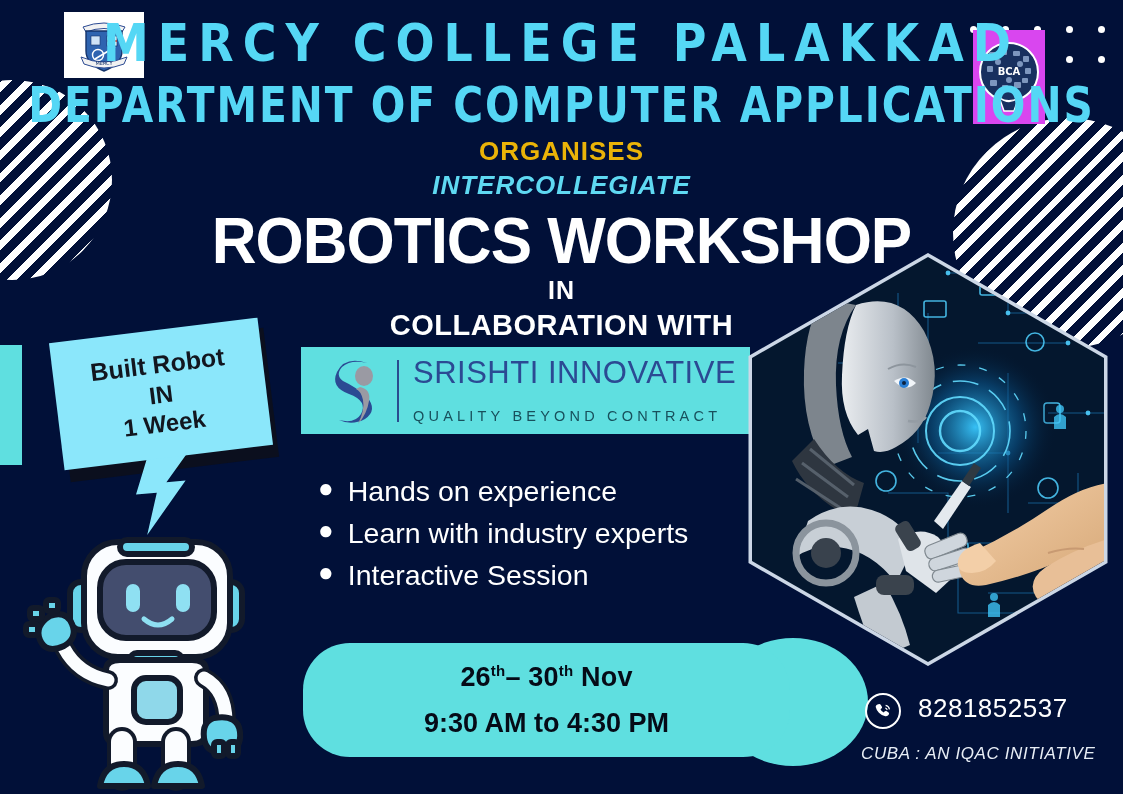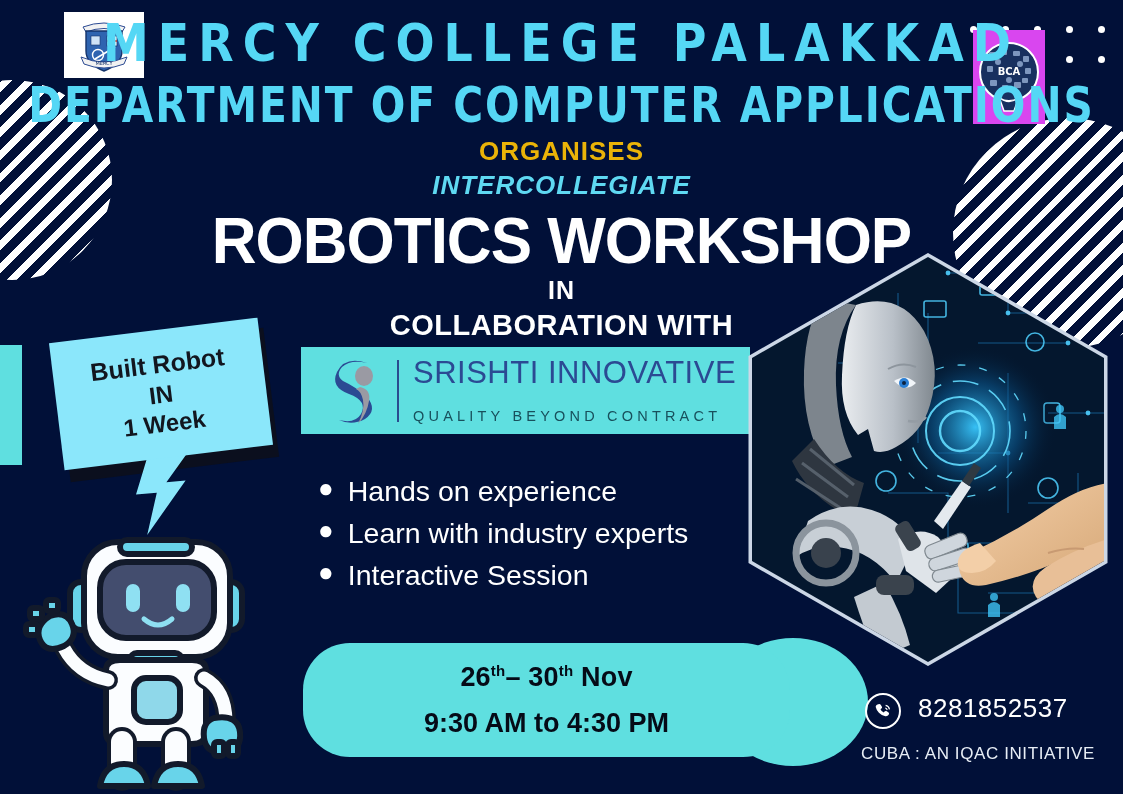--- a/index.html
+++ b/index.html
@@ -154,21 +154,21 @@
     position:absolute;left:865px;top:693px;display:flex;align-items:flex-start;
   }
   .phone-ic{
     width:36px;height:36px;border:2px solid #ffffff;border-radius:50%;
     display:flex;align-items:center;justify-content:center;
     color:#ffffff;font-size:19px;
   }
   .phone-num{color:#ffffff;font-size:26px;margin-left:17px;letter-spacing:0.5px;}
   .cuba{
     position:absolute;left:861px;top:744px;color:#e8eef6;
-    font-size:17px;letter-spacing:0.6px;
+    font-size:17px;letter-spacing:0.6px;font-style:italic;
   }
 </style>
 </head>
 <body>
 
 <div class="poster">
 
   <div class="stripe-circle stripe-left"></div>
   <div class="stripe-circle stripe-right"></div>
 

